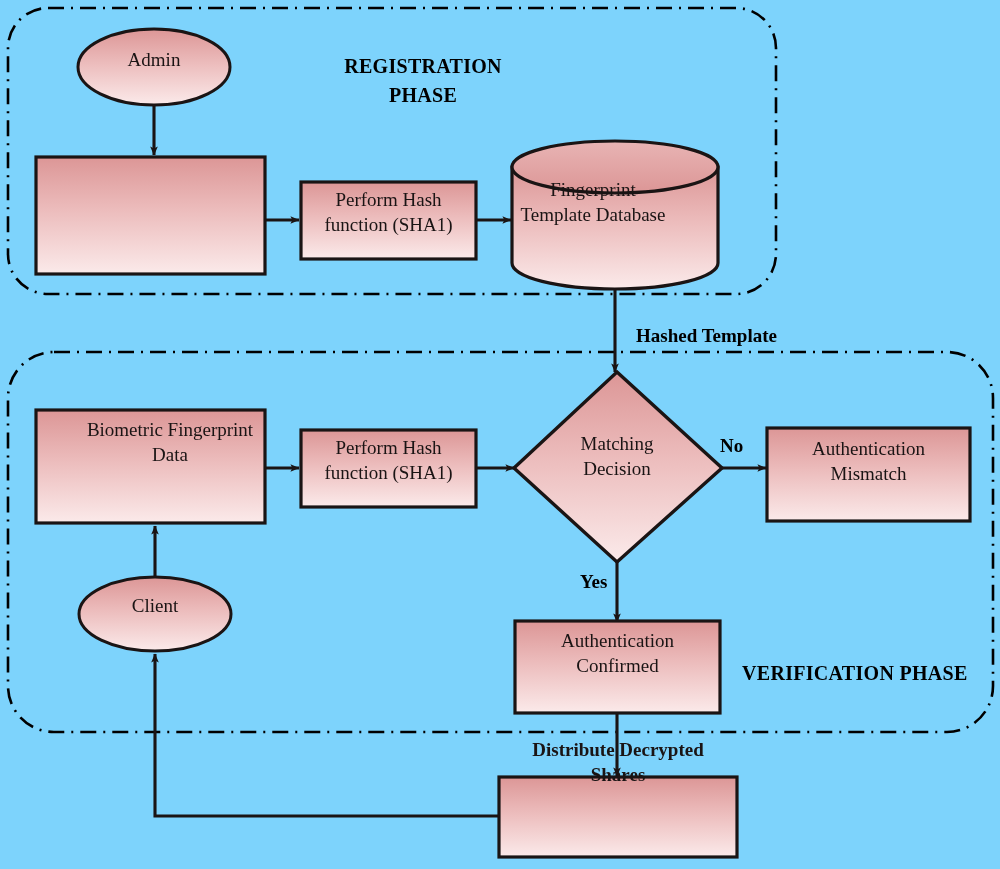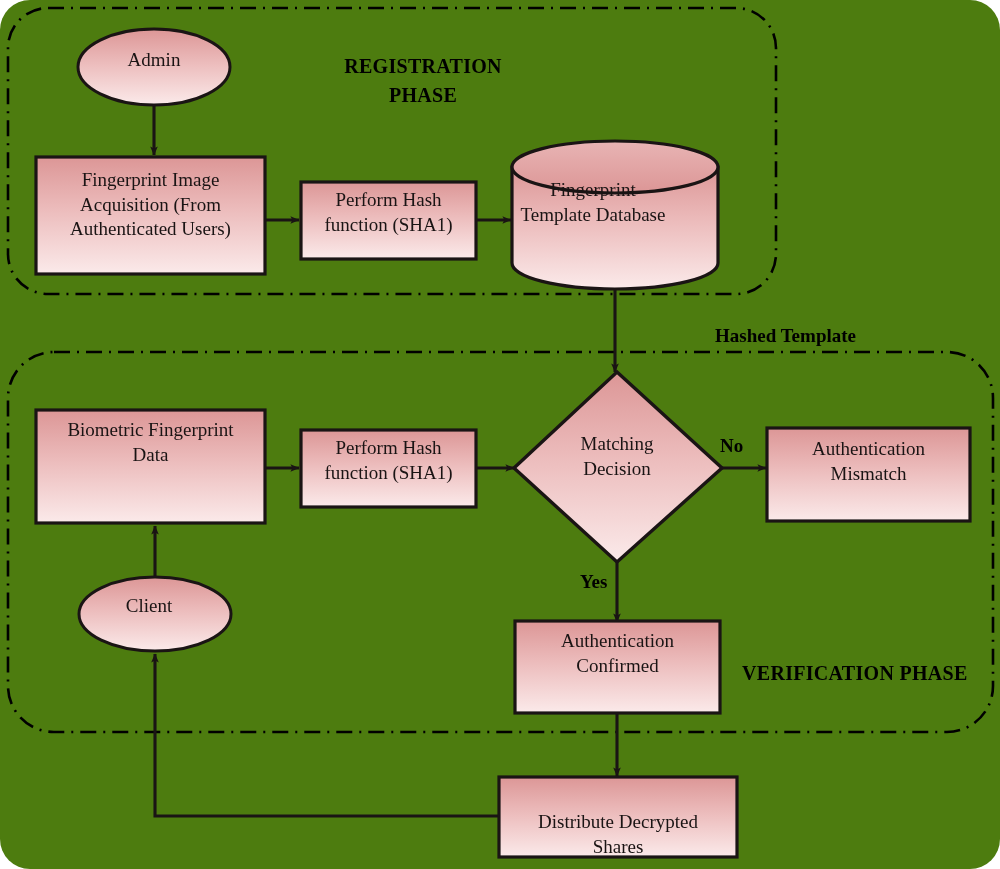--- a/index.html
+++ b/index.html
@@ -1,22 +1,21 @@
 <!DOCTYPE html>
 <html><head>
 <meta charset="utf-8">
 <style>
   html,body{margin:0;padding:0;background:#ffffff;}
   #stage{
     position:relative;
     width:1000px;height:869px;
-    background:#4d7c0f;
+    background:#7dd3fc;
     font-family:"Liberation Serif", serif;
     overflow:hidden;
-    border-radius:30px;
   }
   svg.layer{position:absolute;left:0;top:0;width:1000px;height:869px;}
   .node-label{
     position:absolute;
     text-align:center;
     color:#1a1414;
     font-family:"Liberation Serif", serif;
     font-size:19px;
     line-height:1.30;
     pointer-events:none;
@@ -113,51 +112,48 @@
 
     <rect x="515" y="621" width="205" height="92" fill="url(#gradShape)" stroke="#1a1414" stroke-width="3.2"></rect>
 
     <ellipse cx="155" cy="614" rx="76" ry="37" fill="url(#gradShape)" stroke="#1a1414" stroke-width="3"></ellipse>
 
     <rect x="499" y="777" width="238" height="80" fill="url(#gradShape)" stroke="#1a1414" stroke-width="3.2"></rect>
   </svg>
 
   <div class="node-label" style="left:78px; top:48px; width:152px;">Admin</div>
 
-  <div class="node-label" style="left:38px; top:168px; width:225px;">Fingerprint Image
-Acquisition (From
-Authenticated Users)</div>
 
   <div class="node-label" style="left:303px; top:188px; width:171px;">Perform Hash
 function (SHA1)</div>
 
   <div class="node-label" style="left:513px; top:178px; width:160px;">Fingerprint
 Template Database</div>
 
-  <div class="node-label" style="left:38px; top:418px; width:225px;">Biometric Fingerprint
+  <div class="node-label" style="left:38px; top:418px; width:264px;">Biometric Fingerprint
 Data</div>
 
   <div class="node-label" style="left:303px; top:436px; width:171px;">Perform Hash
 function (SHA1)</div>
 
   <div class="node-label" style="left:537px; top:432px; width:160px;">Matching
 Decision</div>
 
   <div class="node-label" style="left:769px; top:437px; width:199px;">Authentication
 Mismatch</div>
 
   <div class="node-label" style="left:517px; top:629px; width:201px;">Authentication
 Confirmed</div>
 
-  <div class="node-label" style="left:73px; top:594px; width:152px;">Client</div>
+  <div class="node-label" style="left:79px; top:594px; width:152px;">Client</div>
 
-  <div class="node-label" style="left:501px; top:810px; width:234px;">Distribute Decrypted
+  <div class="node-label" style="left:501px; top:738px; width:234px;font-weight:bold;">Distribute Decrypted
 Shares</div>
 
-  <div class="edge-label" style="left:636px; top:325px; width:220px; text-align:right;">Hashed Template</div>
+  <div class="edge-label" style="left:636px; top:325px; width:220px; text-align:left;">Hashed Template</div>
 
   <div class="edge-label" style="left:720px; top:435px; width:46px;">No</div>
 
   <div class="edge-label" style="left:580px; top:571px; width:50px;">Yes</div>
 
   <div class="phase-label" style="left:742px; top:659px; width:252px; text-align:left;">VERIFICATION PHASE</div>
 
   <div class="phase-label" style="left:308px; top:52px; width:230px;">REGISTRATION
 PHASE</div>
 

